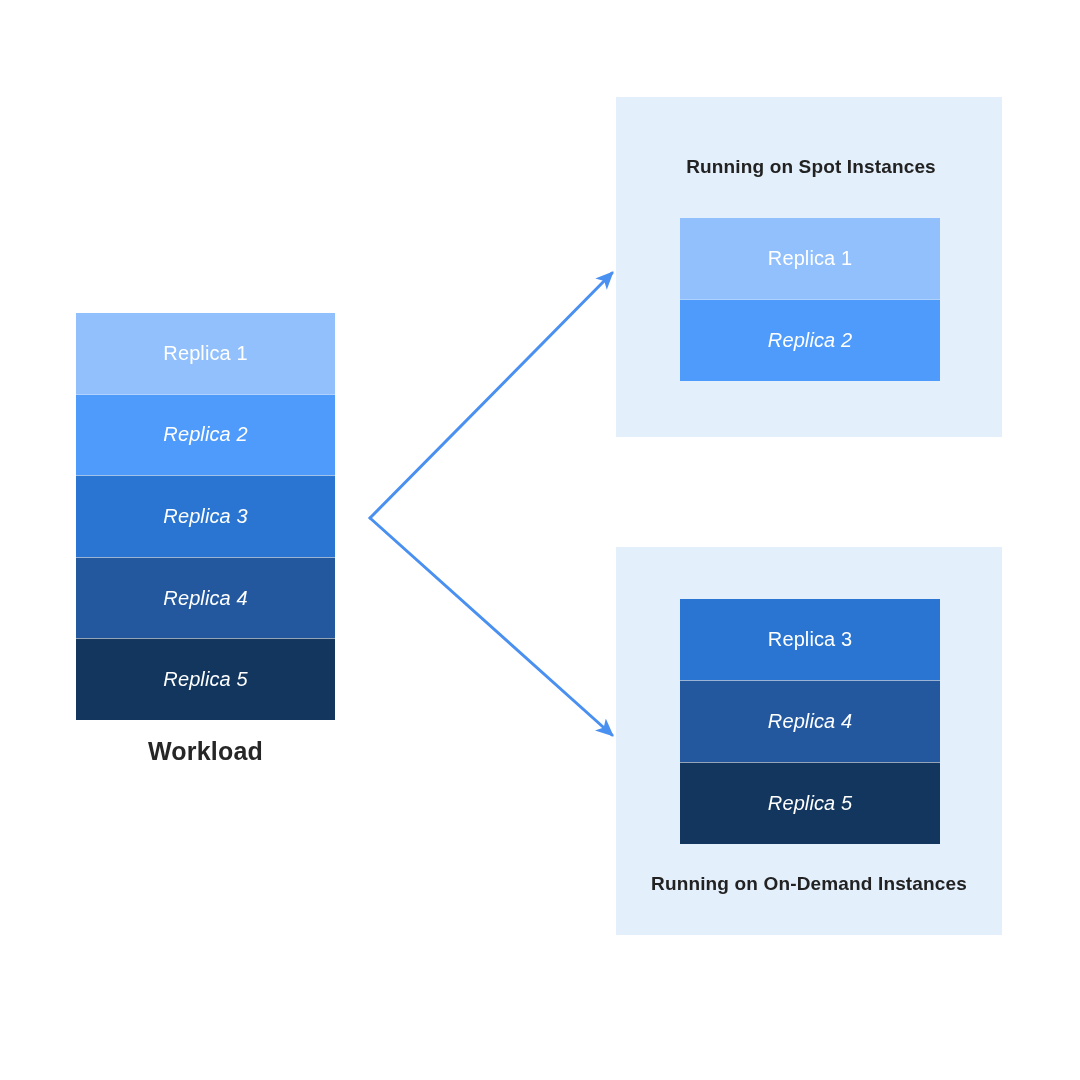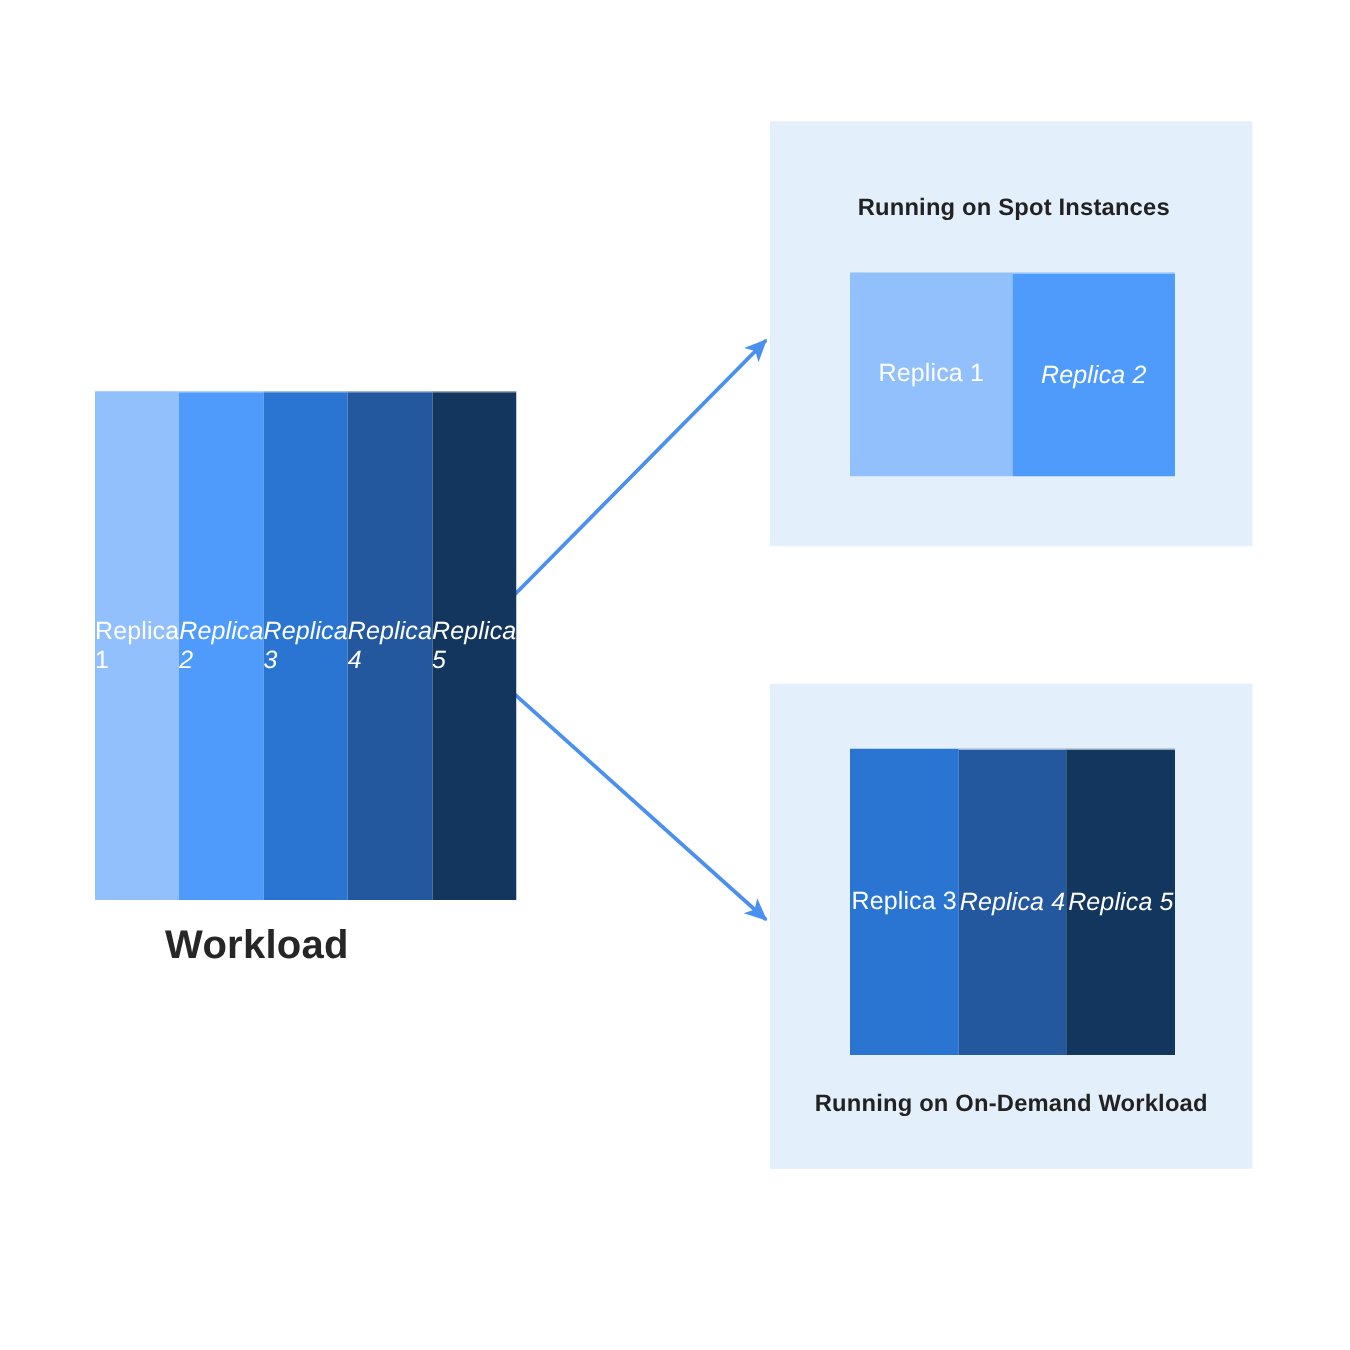--- a/index.html
+++ b/index.html
@@ -28,21 +28,21 @@
     top: 0;
     width: 1080px;
     height: 1080px;
     pointer-events: none;
   }
 
   
   .replica-stack {
     position: absolute;
     display: flex;
-    flex-direction: row;
+    flex-direction: column;
     box-sizing: border-box;
   }
   .replica-band {
     flex: 1 1 0;
     display: flex;
     align-items: center;
     justify-content: center;
     color: #ffffff;
     font-size: 20px;
     font-weight: 400;
@@ -70,21 +70,21 @@
   }
   #workload-stack .replica-band {
     font-size: 20px;
   }
   #workload-label {
     position: absolute;
     left: -40px;
     top: 424px;
     width: 339px;
     text-align: center;
-    font-size: 32px;
+    font-size: 25px;
     font-weight: 700;
     color: #262626;
     letter-spacing: 0.2px;
   }
 
   
   .instance-panel {
     position: absolute;
     background: #e4effc;
     box-sizing: border-box;
@@ -168,21 +168,21 @@
   <div id="spot-stack" class="replica-stack">
     <div class="replica-band" style="background:#92c0fc">
       <span>Replica 1</span>
     </div>
     <div class="replica-band" style="background:#4f9bfb">
       <span>Replica 2</span>
     </div>
   </div>
 
   <div id="panel-ondemand" class="instance-panel"></div>
-  <div id="panel-ondemand-title" class="panel-title" style="left:616px;width:386px;">Running on On-Demand Workload</div>
+  <div id="panel-ondemand-title" class="panel-title" style="left:616px;width:386px;">Running on On-Demand Instances</div>
   <div id="ondemand-stack" class="replica-stack">
     <div class="replica-band" style="background:#2a75d1">
       <span>Replica 3</span>
     </div>
     <div class="replica-band" style="background:#23589f">
       <span>Replica 4</span>
     </div>
     <div class="replica-band" style="background:#12365e">
       <span>Replica 5</span>
     </div>

